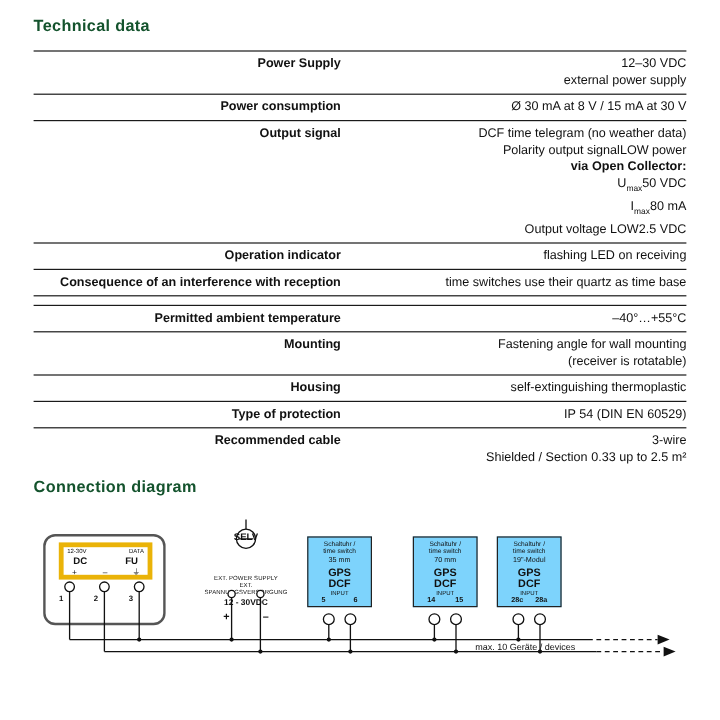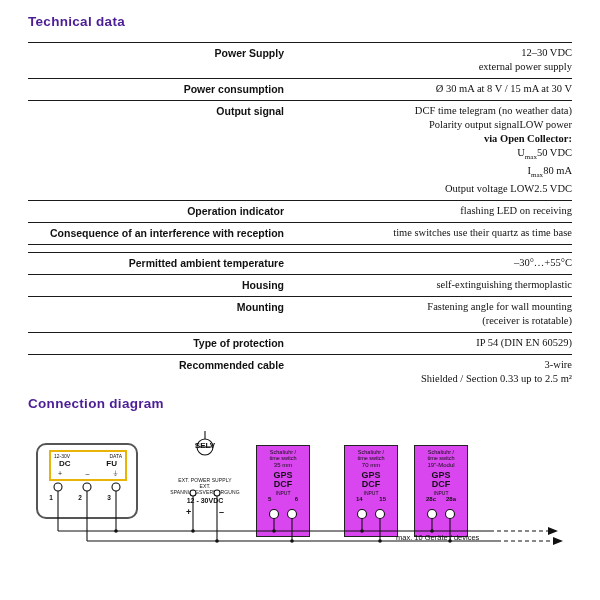--- a/index.html
+++ b/index.html
@@ -2,63 +2,63 @@
 <html><head>
 <meta charset="utf-8">
 <style>
   html,body { margin:0; padding:0; }
   body {
     width:600px; height:600px; overflow:hidden; background:#fff;
     font-family:"Liberation Sans", sans-serif; color:#111;
   }
   .page { padding:10px 28px 0 28px; position:relative; }
   h1.sec-title, h2.sec-title {
-    color:#4c1d95; font-size:13.5px; font-weight:bold; margin:4px 0 13px 0; letter-spacing:.3px;
+    color:#14532d; font-size:13.5px; font-weight:bold; margin:4px 0 13px 0; letter-spacing:.3px;
   }
   h2.sec-title { margin:6px 0 6px 0; }
 
   
   .tech-table { width:544px; }
   .trow { display:flex; border-top:1px solid #1a1a1a; padding:3px 0 4px 0; font-size:10.5px; line-height:14px;text-align:right; }
   .tlabel { width:264px; font-weight:bold; padding-right:8px; box-sizing:border-box; }
   .tvalue { flex:1; }
-  .vline { white-space:nowrap;font-family:Liberation Serif, serif; }
+  .vline { white-space:nowrap; }
   .vkey { display:inline-block; min-width:118px; }
   .b { font-weight:bold; }
   sub { font-size:7px; }
 
   
   .diagram { position:relative; width:600px; height:152px; margin-left:-28px; margin-top:2px; }
   .diagram svg.wiring { position:absolute; left:0; top:0; z-index:5; pointer-events:none; }
 
   .device {
     position:absolute; left:36px; top:26px; width:102px; height:76px;
     border:2px solid #555; border-radius:10px; background:#fff; box-sizing:border-box; z-index:1;
   }
   .device .inner {
     position:absolute; left:11px; top:5px; width:78px; height:31px;
-    border:2px solid #eab308; box-sizing:border-box; overflow:hidden;
+    border:4px solid #eab308; box-sizing:border-box; overflow:hidden;
   }
   .device .r1 { display:flex; justify-content:space-between; padding:1px 3px 0 3px; font-size:5px; line-height:6px; }
   .device .r2 { display:flex; justify-content:space-between; padding:0 8px; font-size:8px; font-weight:bold; line-height:10px; }
   .device .r3 { display:flex; justify-content:space-between; padding:0 7px; font-size:7px; line-height:10px; }
   .device .nums { position:absolute; top:49px; left:0; width:100%; height:10px; }
   .device .nums span { position:absolute; width:10px; text-align:center; font-size:6.5px; font-weight:bold; }
   .device .n1 { left:8px; } .device .n2 { left:37px; } .device .n3 { left:66px; }
 
   .supply { position:absolute; left:168px; top:4px; width:74px; text-align:center; z-index:1; }
   .supply .selv { font-size:8px; font-weight:bold; line-height:10px;margin-top:20px; }
   .supply .gap { height:26px; }
   .supply .cap { font-size:5px; line-height:6px; letter-spacing:.1px; }
   .supply .volt { font-size:7px; font-weight:bold; line-height:9px; margin-top:1px; }
   .supply .pm { display:flex; justify-content:space-between; padding:0 18px; font-size:9px; font-weight:bold; line-height:10px; margin-top:2px; }
 
   .sbox {
-    position:absolute; top:28px; width:54px; height:92px; box-sizing:border-box;
-    border:1.5px solid #222; background:#d946ef; text-align:center; padding-top:3px; z-index:1;
+    position:absolute; top:28px; width:54px; height:59px; box-sizing:border-box;
+    border:1.5px solid #222; background:#7dd3fc; text-align:center; padding-top:3px; z-index:1;
   }
   .sbox .t1, .sbox .t2 { font-size:5.5px; line-height:6px; }
   .sbox .size { font-size:6px; line-height:7px; margin-top:1px; }
   .sbox .gps, .sbox .dcf { font-size:9px; font-weight:bold; line-height:9px; }
   .sbox .gps { margin-top:2px; }
   .sbox .input { font-size:5px; line-height:6px; margin-top:1px; }
   .sbox .terms { display:flex; justify-content:space-between; padding:0 11px; font-size:6px; font-weight:bold; line-height:7px; }
 
   .note { position:absolute; left:396px; top:116px; font-size:7.5px; z-index:6; }
 </style>
@@ -111,36 +111,36 @@
         <div class="vline">time switches use their quartz as time base</div>
       </div>
     </div>
 
     <div class="trow">
     </div>
 
     <div class="trow">
       <div class="tlabel">Permitted ambient temperature</div>
       <div class="tvalue">
-        <div class="vline">–30°…+55°C</div>
-      </div>
-    </div>
-
-    <div class="trow">
-      <div class="tlabel">Housing</div>
-      <div class="tvalue">
-        <div class="vline">self-extinguishing thermoplastic</div>
+        <div class="vline">–40°…+55°C</div>
       </div>
     </div>
 
     <div class="trow">
       <div class="tlabel">Mounting</div>
       <div class="tvalue">
         <div class="vline">Fastening angle for wall mounting</div>
         <div class="vline">(receiver is rotatable)</div>
+      </div>
+    </div>
+
+    <div class="trow">
+      <div class="tlabel">Housing</div>
+      <div class="tvalue">
+        <div class="vline">self-extinguishing thermoplastic</div>
       </div>
     </div>
 
     <div class="trow">
       <div class="tlabel">Type of protection</div>
       <div class="tvalue">
         <div class="vline">IP 54 (DIN EN 60529)</div>
       </div>
     </div>
 

